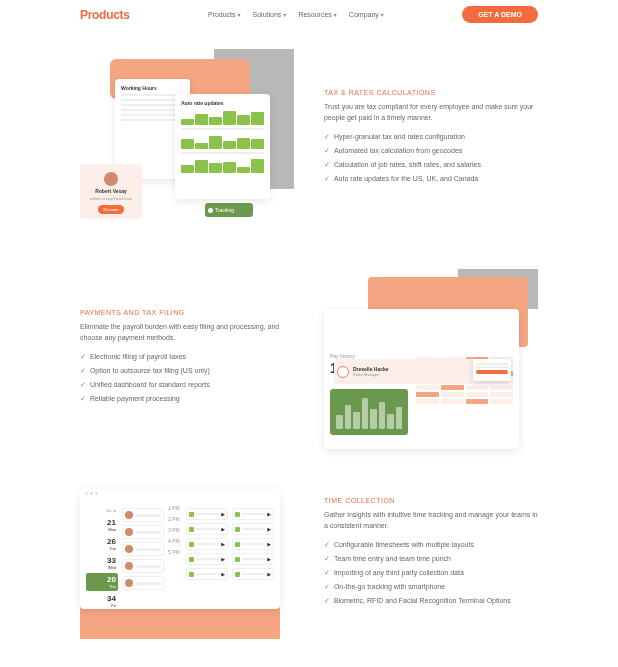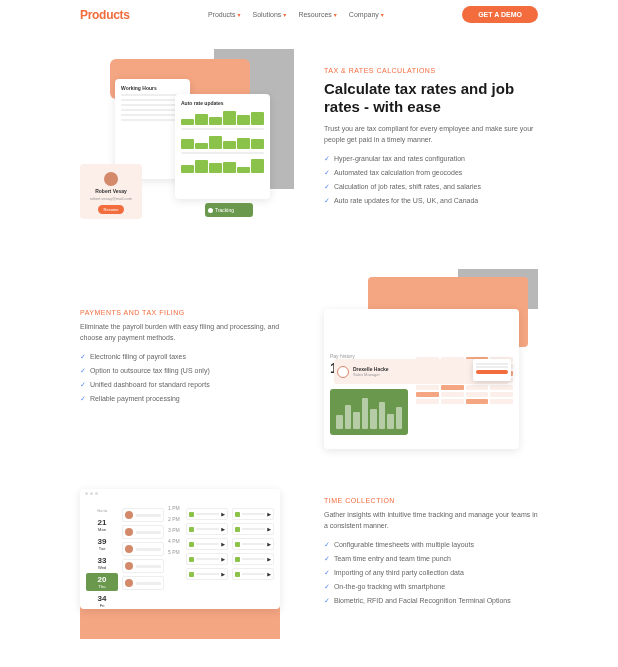--- a/index.html
+++ b/index.html
@@ -56,21 +56,21 @@
 .m2-trow{display:flex;gap:2px;margin:2px 0}
 .m2-cell{height:5px;background:#fceee8;border-radius:1px;flex:1}
 .m2-cell.o{background:#f4a582}
 
 
 .m3-bot{position:absolute;left:0;bottom:-20px;width:200px;height:40px;background:#f4a582;z-index:0}
 .m3-main{position:absolute;left:0;top:0;width:200px;height:120px;background:#fff;border-radius:4px;box-shadow:0 2px 8px rgba(0,0,0,0.1);padding:6px;display:flex;gap:4px;z-index:1}
 .m3-dots{position:absolute;top:3px;left:5px;display:flex;gap:2px}
 .m3-dots span{width:3px;height:3px;border-radius:50%;background:#ddd}
 .m3-cal{flex:0 0 32px;padding-top:10px}
-.m3-day{text-align:center;padding:2px;margin:1px 0;border-radius:2px;font-size:6px}
+.m3-day{text-align:right;padding:2px;margin:1px 0;border-radius:2px;font-size:6px}
 .m3-day.active{background:#6a994e;color:#fff}
 .m3-day-num{font-size:8px;font-weight:600}
 .m3-col{flex:1;padding-top:10px}
 .m3-person{display:flex;align-items:center;gap:3px;margin:3px 0;padding:2px;border:1px solid #eee;border-radius:2px;font-size:5px}
 .m3-pavatar{width:8px;height:8px;border-radius:50%;background:#d4896b;flex-shrink:0}
 .m3-time{flex:1;padding-top:10px}
 .m3-tblock{border:1px solid #eee;border-radius:2px;padding:2px;margin:3px 0;display:flex;align-items:center;gap:2px;font-size:5px}
 .m3-g{width:5px;height:5px;background:#8bc34a;border-radius:1px}
 .m3-timecol{flex:0 0 14px;padding-top:10px}
 .m3-hr{font-size:5px;color:#999;height:11px}
@@ -149,21 +149,20 @@
       <div class="m1-sub">robert.vesay@mail.com</div>
       <div class="m1-btn">Resume</div>
     </div>
     <div class="m1-tag">
       <div class="m1-tag-dot"></div>
       <div class="m1-tag-text">Tracking</div>
     </div>
   </div>
   <div class="text-col">
     <div class="eyebrow">TAX &amp; RATES CALCULATIONS</div>
-    <h2 class="heading">Calculate tax rates and job rates - with ease</h2>
     <p class="desc">Trust you are tax compliant for every employee and make sure your people get paid in a timely manner.</p>
     <ul class="features">
       <li>
           <span class="check">✓</span>
           <span>Hyper-granular tax and rates configuration</span>
         </li>
       <li>
           <span class="check">✓</span>
           <span>Automated tax calculation from geocodes</span>
         </li>
@@ -291,21 +290,21 @@
           <span></span>
           <span></span>
         </div>
       <div class="m3-cal">
         <div class="m3-day" style="font-size:4px;color:#999">Go to</div>
         <div class="m3-day">
             <div class="m3-day-num">21</div>
             <div style="font-size:4px">Mon</div>
           </div>
         <div class="m3-day">
-            <div class="m3-day-num">39</div>
+            <div class="m3-day-num">26</div>
             <div style="font-size:4px">Tue</div>
           </div>
         <div class="m3-day">
             <div class="m3-day-num">33</div>
             <div style="font-size:4px">Wed</div>
           </div>
         <div class="m3-day active">
             <div class="m3-day-num">20</div>
             <div style="font-size:4px">Thu</div>
           </div>

